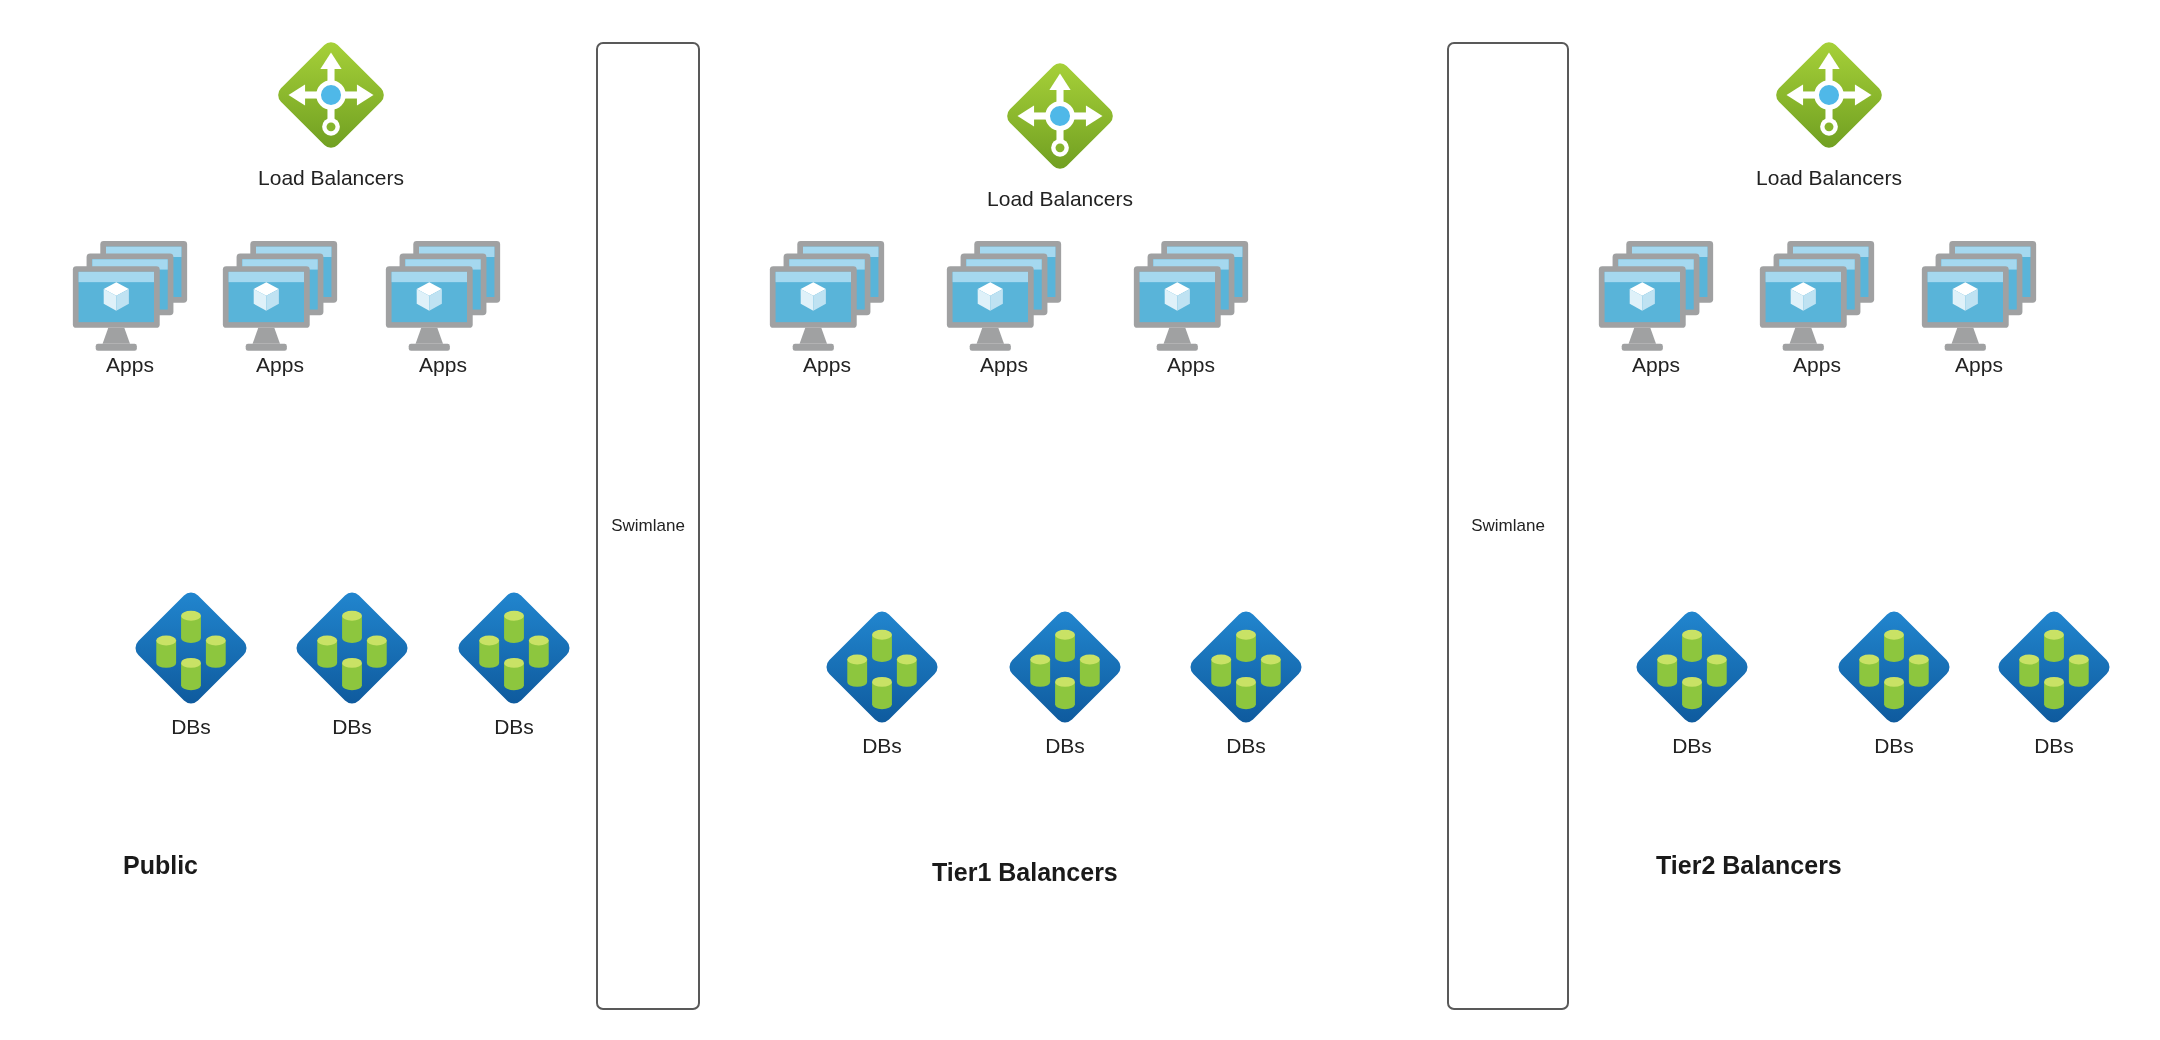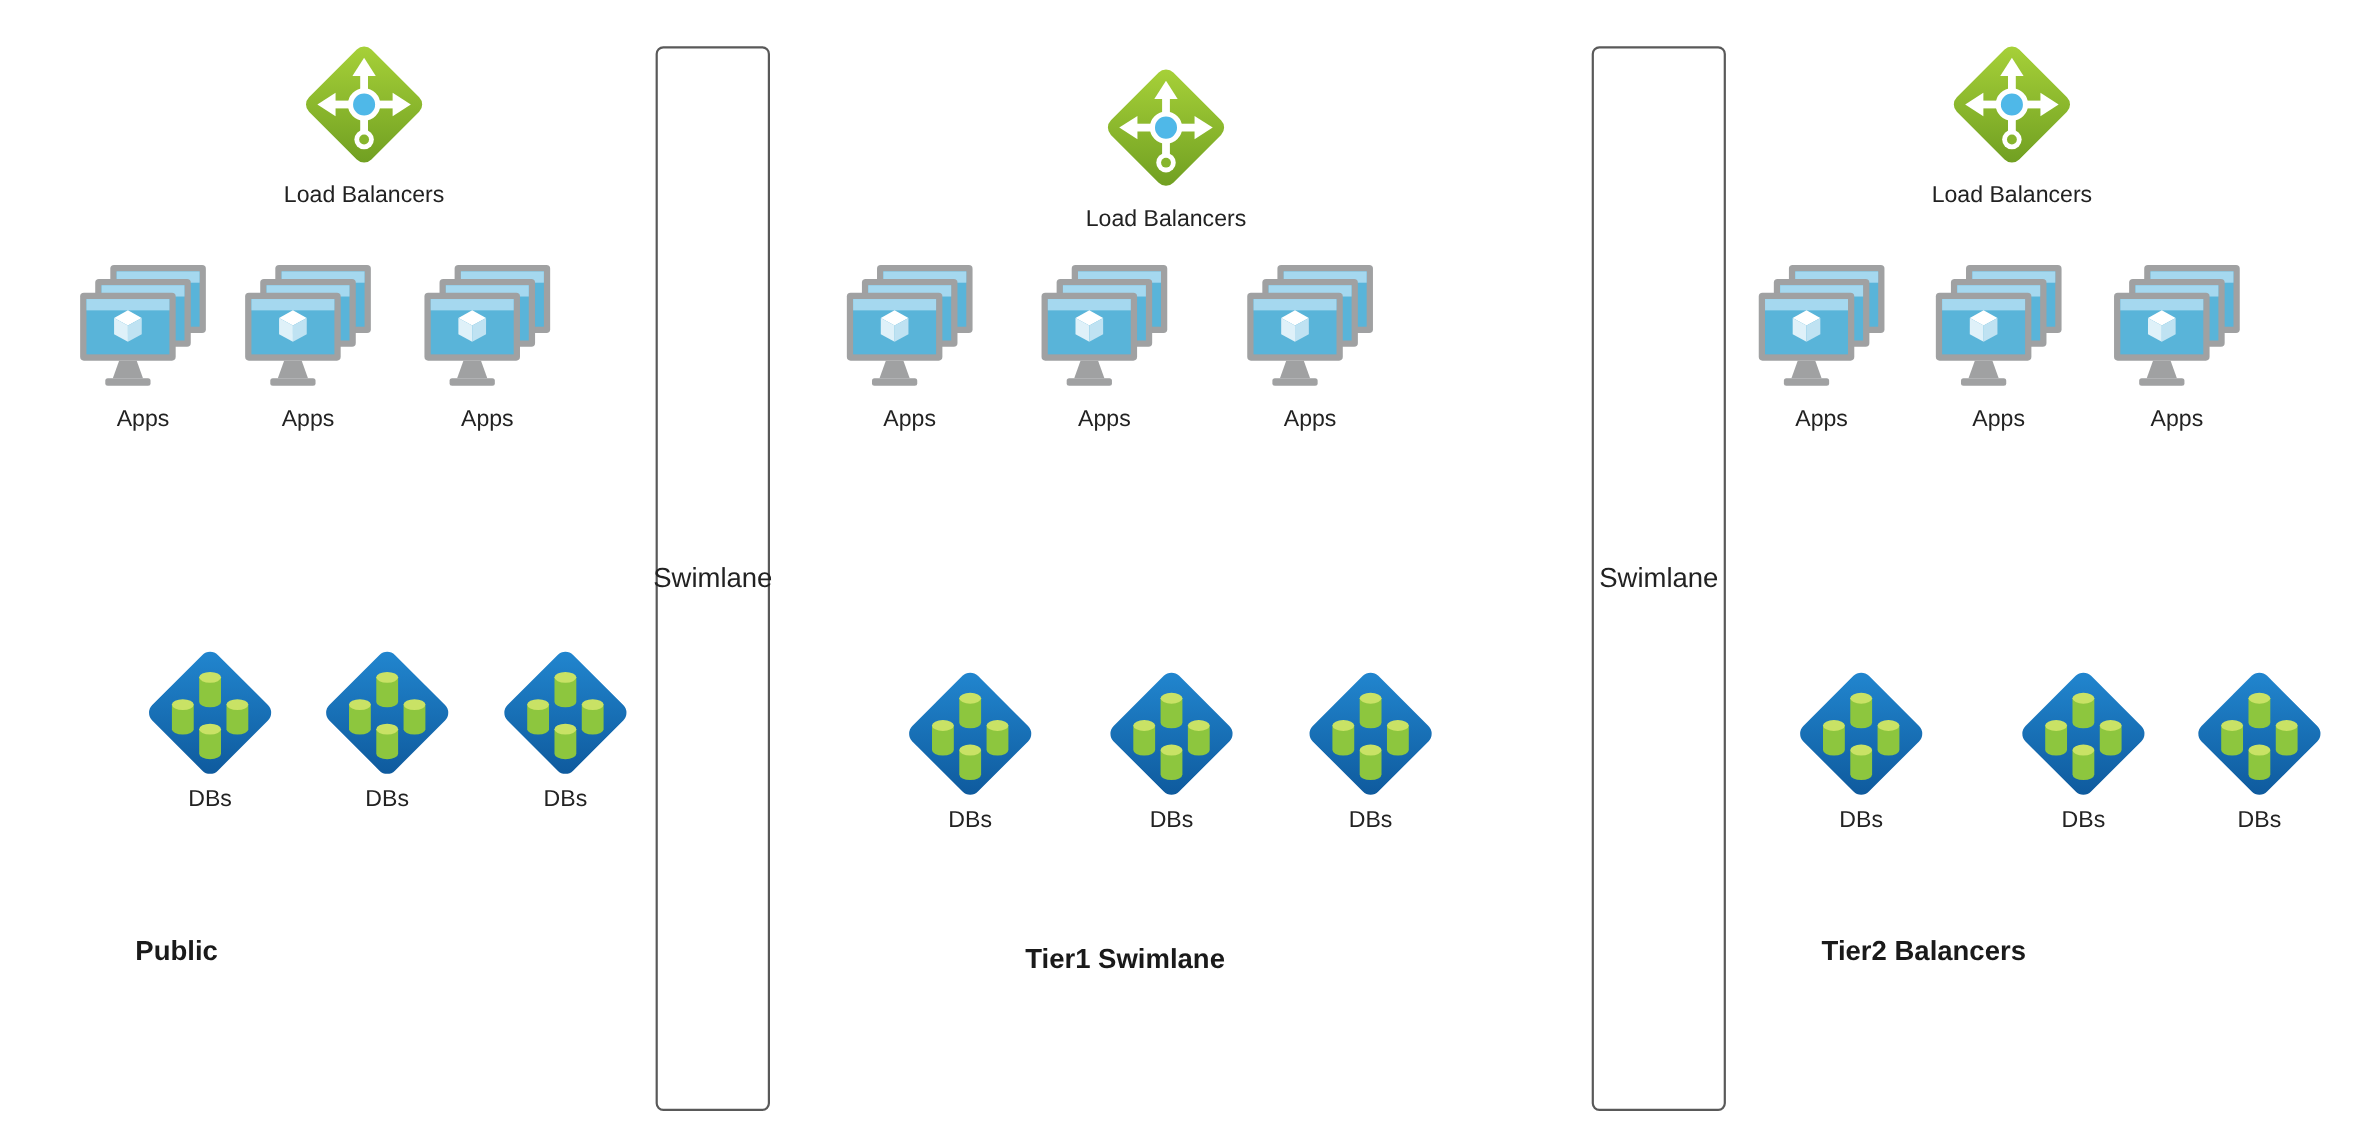--- a/index.html
+++ b/index.html
@@ -3,30 +3,30 @@
 <meta charset="utf-8">
 <style>
   html,body{margin:0;padding:0;background:#ffffff;}
   .canvas{
     position:relative;width:2160px;height:1040px;background:#ffffff;
     font-family:"Liberation Sans", sans-serif;overflow:hidden;
   }
   .node{position:absolute;display:flex;flex-direction:column;align-items:center;}
   .node .label{font-size:21px;color:#222222;white-space:nowrap;}
   .node-lb .label{margin-top:12px;}
-  .node-apps .label{margin-top:16px;}
+  .node-apps .label{}
   .node-dbs .label{margin-top:5px;}
   .icon-lb{width:118px;height:118px;}
   .icon-apps{width:124px;height:112px;}
   .icon-dbs{width:124px;height:124px;}
   .swimlane{
     position:absolute;border:2px solid #595959;border-radius:7px;background:#ffffff;
     display:flex;align-items:center;justify-content:center;
   }
-  .swimlane .swimlane-label{font-size:25px;color:#222222;white-space:nowrap;}
+  .swimlane .swimlane-label{font-size:17px;color:#222222;white-space:nowrap;}
   .section-title{
     position:absolute;width:300px;text-align:left;font-size:25px;font-weight:bold;color:#1a1a1a;
   }
   .sprite{position:absolute;width:0;height:0;overflow:hidden;}
 </style>
 </head>
 <body>
 
 <svg class="sprite" aria-hidden="true">
   <defs>
@@ -186,21 +186,21 @@
       </svg>
     <span class="label">DBs</span>
   </div>
   <div class="node node-dbs" style="left:1171px;top:605px;width:150px">
     <svg class="icon-dbs">
         <use href="#icon-dbs"></use>
       </svg>
     <span class="label">DBs</span>
   </div>
 
-  <div class="section-title" style="left:932px;top:858px">Tier1 Swimlane</div>
+  <div class="section-title" style="left:932px;top:858px">Tier1 Balancers</div>
 
   <div class="swimlane" style="left:1447px;top:42px;width:118px;height:964px">
     <span class="swimlane-label">Swimlane</span>
   </div>
 
   <div class="node node-lb" style="left:1744px;top:36px;width:170px">
     <svg class="icon-lb">
         <use href="#icon-lb"></use>
       </svg>
     <span class="label">Load Balancers</span>

